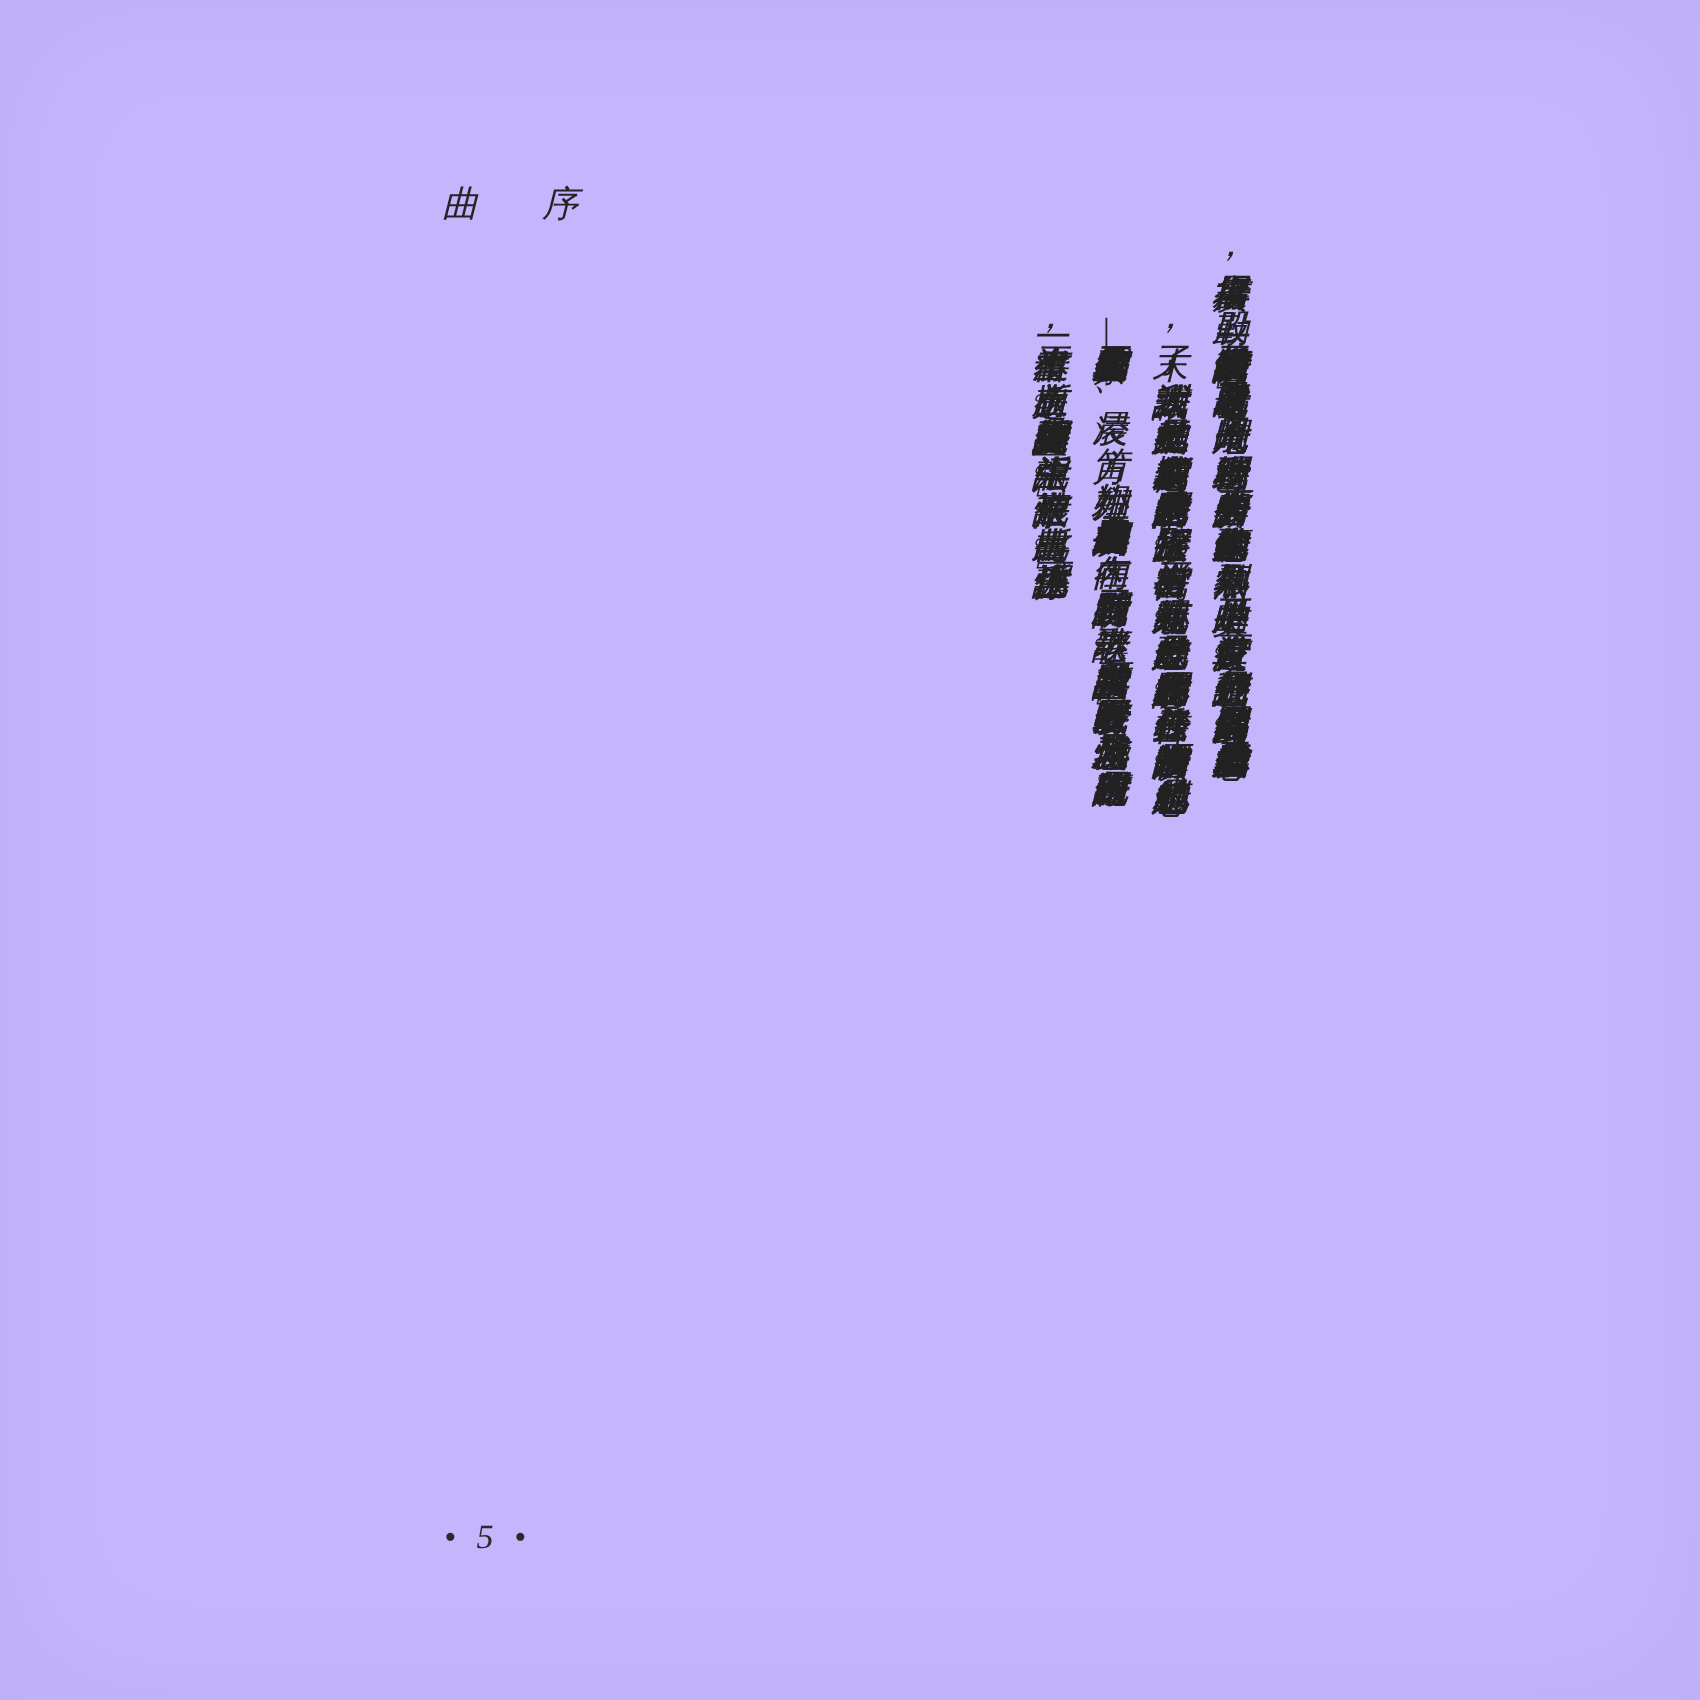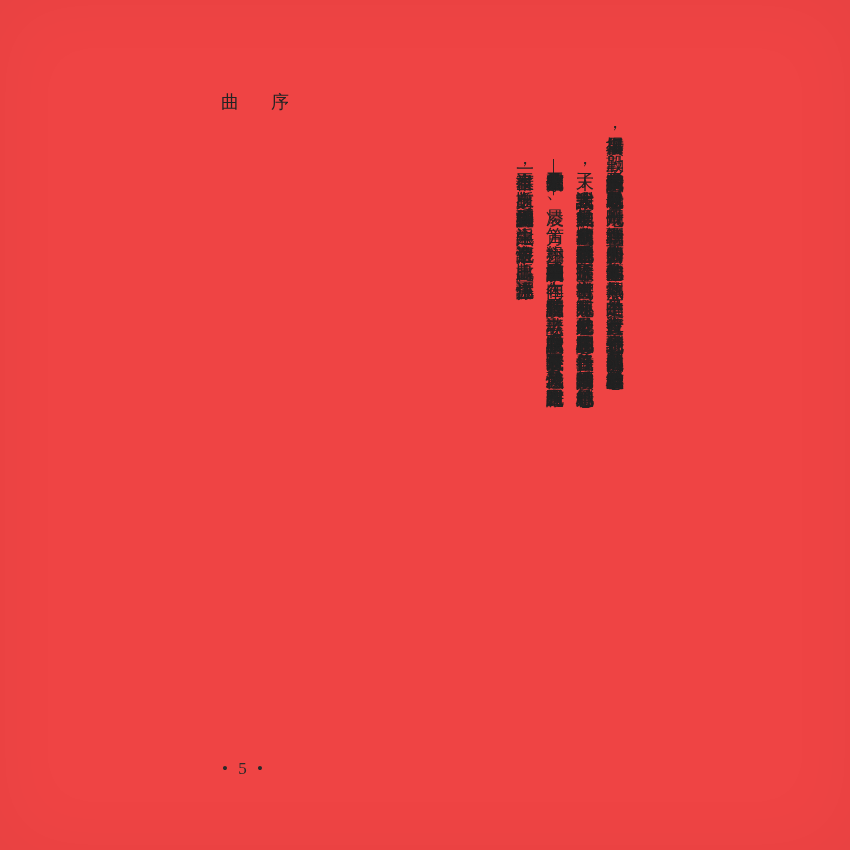--- a/index.html
+++ b/index.html
@@ -4,25 +4,26 @@
 <style>
   html, body {
     margin: 0;
     padding: 0;
     background: #ffffff;
   }
   .page {
     position: relative;
     width: 850px;
     height: 850px;
-    background: #ef4444;
+    background: #c4b5fd;
     overflow: hidden;
     box-shadow: inset 0 0 80px rgba(0,0,0,0.035);
     font-family: "Liberation Serif", "DejaVu Serif", serif;
     color: #1f1f1f;
+    font-style: italic;
   }
   
   .running-header {
     position: absolute;
     left: 221px;
     top: 90px;
     font-size: 18px;
     letter-spacing: 7px;
     white-space: pre;
     color: #242424;

